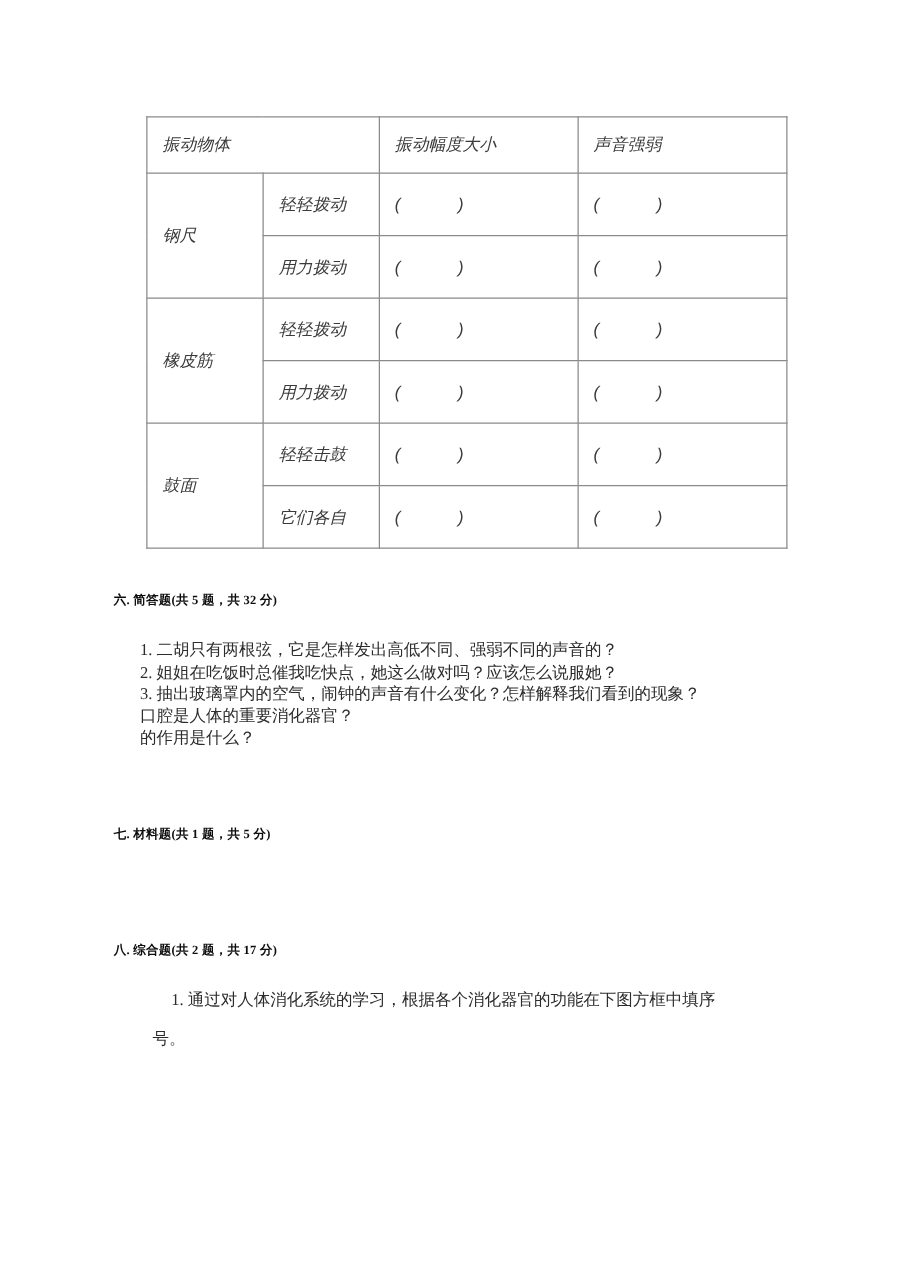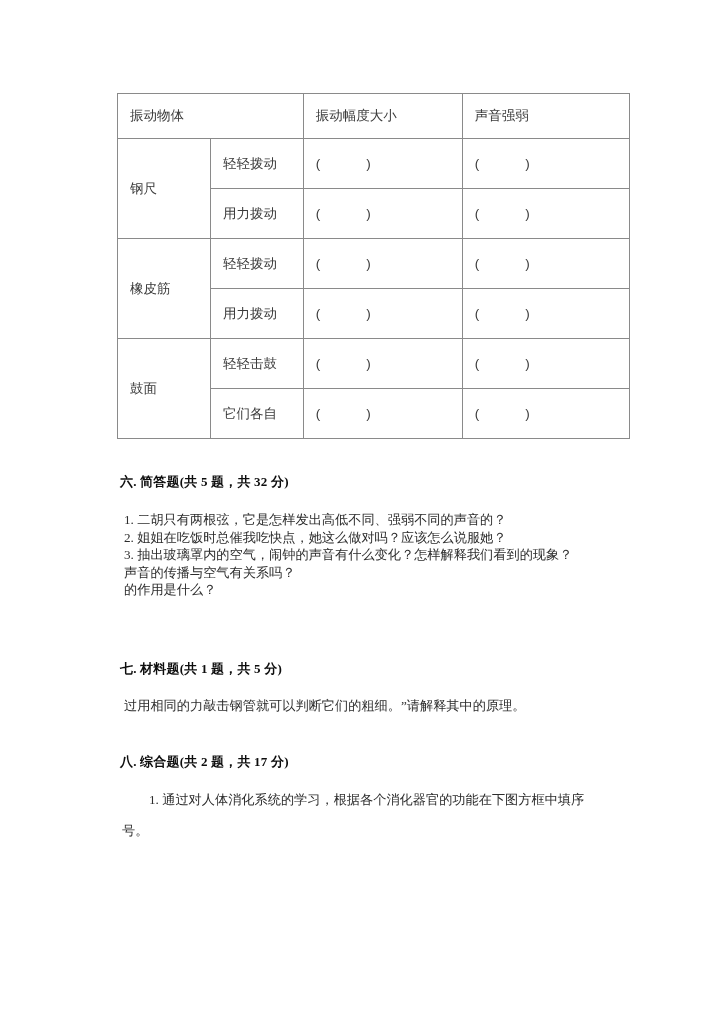--- a/index.html
+++ b/index.html
@@ -23,20 +23,21 @@
     height: 1018px;
     background: #fff;
   }
 
   
   .exp-table-wrap {
     position: absolute;
     left: 117px;
     top: 93px;
     width: 513px;
+    font-style: italic;
   }
   table.exp-table {
     border-collapse: collapse;
     width: 513px;
     table-layout: fixed;
     font-family: "Liberation Sans", "DejaVu Sans", sans-serif;
   }
   table.exp-table td {
     border: 1px solid #8a8a8a;
     color: #3a3a3a;
@@ -58,30 +59,30 @@
     display: inline-block;
     letter-spacing: 0;
     color: #3a3a3a;
     font-size: 13.5px;
   }
   .paren .gap { display: inline-block; width: 46px; }
 
   
   .sec-heading {
     position: absolute;
-    left: 120px;
+    left: 91px;
     font-weight: bold;
-    font-size: 13px;
+    font-size: 10px;
     color: #0d0d0d;
     letter-spacing: 0.2px;
     white-space: nowrap;
   }
   .para {
     position: absolute;
-    left: 124px;
+    left: 112px;
     width: 528px;
     font-size: 13.2px;
     line-height: 17.6px;
     color: #2c2c2c;
     text-align: justify;
   }
   .para .ln { display: block; white-space: nowrap; }
 
   #heading-6 { top: 473px; }
   #qlist-6   { top: 511px; }
@@ -167,28 +168,27 @@
       </tbody>
     </table>
   </div>
 
   <div class="sec-heading" id="heading-6">六. 简答题(共 5 题，共 32 分)</div>
 
   <div class="para" id="qlist-6">
     <span class="ln">1. 二胡只有两根弦，它是怎样发出高低不同、强弱不同的声音的？</span>
     <span class="ln">2. 姐姐在吃饭时总催我吃快点，她这么做对吗？应该怎么说服她？</span>
     <span class="ln">3. 抽出玻璃罩内的空气，闹钟的声音有什么变化？怎样解释我们看到的现象？</span>
-    <span class="ln">声音的传播与空气有关系吗？</span>
+    <span class="ln">口腔是人体的重要消化器官？</span>
     <span class="ln">的作用是什么？</span>
   </div>
 
   <div class="sec-heading" id="heading-7">七. 材料题(共 1 题，共 5 分)</div>
 
   <div class="para" id="para-7">
-    <span class="ln">过用相同的力敲击钢管就可以判断它们的粗细。”请解释其中的原理。</span>
   </div>
 
   <div class="sec-heading" id="heading-8">八. 综合题(共 2 题，共 17 分)</div>
 
   <div class="para" id="para-8">1. 通过对人体消化系统的学习，根据各个消化器官的功能在下图方框中填序</div>
   <div class="para" id="para-8b">号。</div>
 
 </div>
 
 </body></html>

